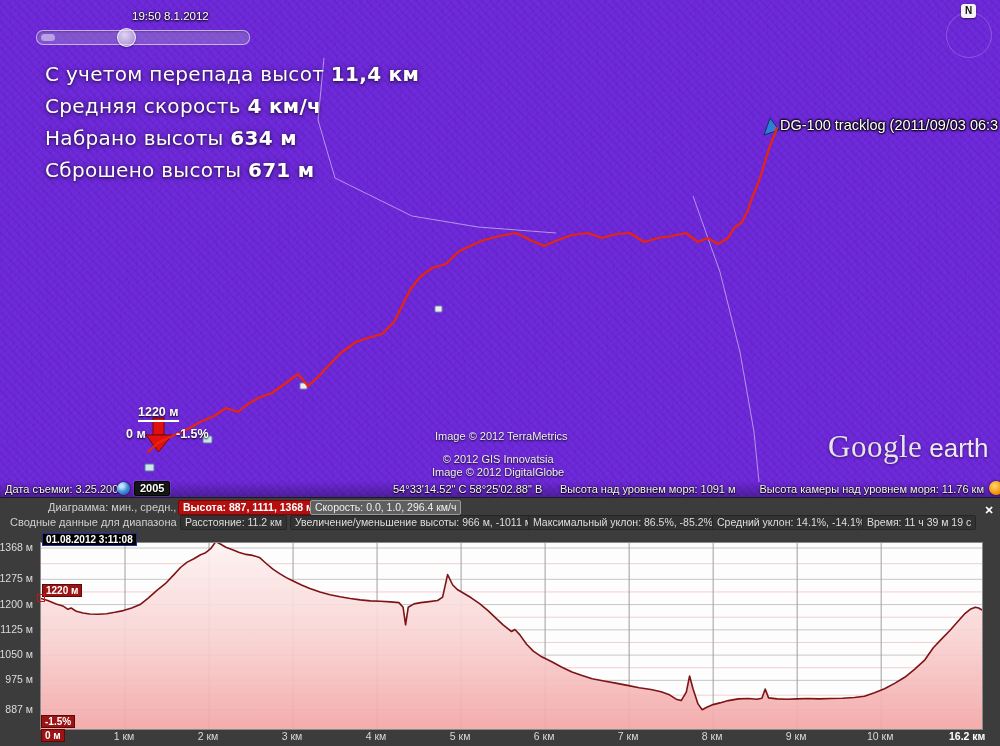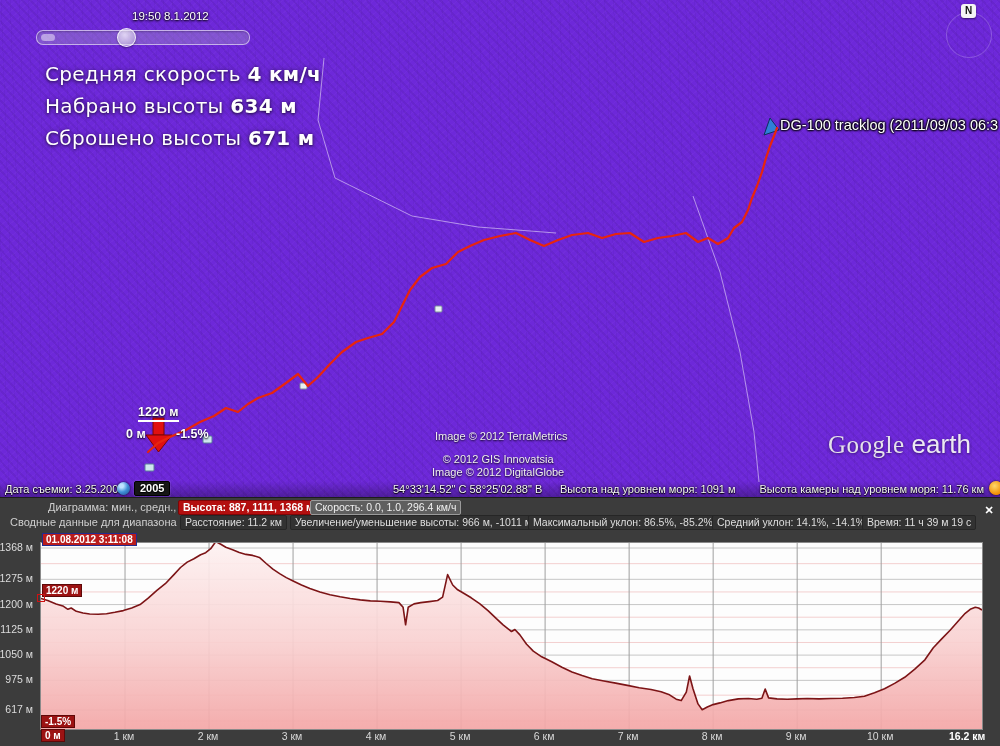--- a/index.html
+++ b/index.html
@@ -69,21 +69,21 @@
   .cur-elev{position:absolute;left:138px;top:405px;color:#fff;font-size:12.5px;font-weight:bold;
     text-shadow:0 1px 2px #000;border-bottom:2px solid #fff;padding-bottom:1px;}
   .cur-dist{position:absolute;left:126px;top:427px;color:#fff;font-size:12.5px;font-weight:bold;text-shadow:0 1px 2px #000;}
   .cur-slope{position:absolute;left:176px;top:427px;color:#fff;font-size:12.5px;font-weight:bold;text-shadow:0 1px 2px #000;}
 
   
   .attr1{position:absolute;left:435px;top:430px;font-size:11px;color:#eee;text-shadow:0 1px 2px #000;}
   .attr2{position:absolute;left:432px;top:453px;font-size:11px;color:#eee;text-shadow:0 1px 2px #000;
     text-align:center;line-height:13px;}
   .gelogo{position:absolute;left:828px;top:429px;color:#ececec;text-shadow:0 1px 3px rgba(0,0,0,.55);opacity:.95;}
-  .gelogo .g{font-family:"Liberation Serif",serif;font-size:25px;letter-spacing:.5px;}
+  .gelogo .g{font-family:"Liberation Serif",serif;font-size:31px;letter-spacing:.5px;}
   .gelogo .e{font-family:"Liberation Sans",sans-serif;font-size:26px;margin-left:7px;color:#f4f4f4;}
 
   
   .statusbar{position:absolute;left:0;top:481px;width:1000px;height:16px;font-size:11px;color:#f4f4f4;
     text-shadow:0 1px 1px #000,0 0 2px #000;background:linear-gradient(rgba(0,0,0,0),rgba(0,0,0,.28));}
   .sb-date{position:absolute;left:5px;top:2px;}
   .sb-globe{position:absolute;left:117px;top:1px;width:13px;height:13px;border-radius:50%;
     background:radial-gradient(circle at 35% 30%,#bfe3ff 15%,#3f8fd6 50%,#1c4f8c 100%);
     box-shadow:0 0 2px #000;}
   .sb-year{position:absolute;left:134px;top:0;background:#161616;border:1px solid #000;border-radius:2px;
@@ -102,21 +102,21 @@
   .hlabel{position:absolute;top:1px;color:#cfcfcf;}
   .badge{position:absolute;top:0;padding:0 4px;line-height:13px;border-radius:2px;font-size:10.5px;}
   .badge.red{background:#b30f0f;border:1px solid #7c0606;color:#fff;font-weight:bold;}
   .badge.gray{background:#5f5f5f;border:1px solid #9b9b9b;color:#f0f0f0;}
   .badge.dark{background:#323232;border:1px solid #262626;color:#dedede;}
   .close-x{position:absolute;right:5px;top:4px;width:12px;height:12px;color:#fff;font-size:11px;
     line-height:12px;text-align:center;font-weight:bold;cursor:default;}
 
   .plot{position:absolute;left:40px;top:44px;width:941px;height:186px;background:#fdfdfd;
     border:1px solid #8a8a8a;box-sizing:content-box;}
-  .ts-badge{position:absolute;left:42px;top:35px;background:#b91c1c;border:1px solid #222b8f;color:#fff;
+  .ts-badge{position:absolute;left:42px;top:35px;background:#000000;border:1px solid #222b8f;color:#fff;
     font-size:10px;font-weight:bold;line-height:11px;padding:0 3px;z-index:5;}
   .b1220{position:absolute;left:42px;top:86px;z-index:5;background:#9c1313;border:1px solid #5e0808;
     color:#fff;font-size:10px;font-weight:bold;line-height:11px;padding:0 3px;}
   .sq-marker{position:absolute;left:37px;top:96px;width:6px;height:6px;border:1.5px solid #cf1212;z-index:5;}
   .bslope{position:absolute;left:41px;top:217px;z-index:5;background:#9c1313;border:1px solid #5e0808;
     color:#fff;font-size:10px;font-weight:bold;line-height:11px;padding:0 3px;}
   .b0m{position:absolute;left:41px;top:231px;z-index:5;background:#9c1313;border:1px solid #5e0808;
     color:#fff;font-size:10px;font-weight:bold;line-height:11px;padding:0 3px;}
   .ytick{position:absolute;right:4px;font-size:10.5px;color:#dcdcdc;white-space:nowrap;}
   #y-axis{position:absolute;left:0;top:0;width:37px;height:249px;}
@@ -157,20 +157,21 @@
       <div class="slider-track">
         <div class="slider-range"></div>
         <div class="slider-handle"></div>
       </div>
     </div>
 
     <div class="compass-ring"></div>
     <div class="compass">N</div>
 
     <div class="stats">
+      <div><span>С учетом перепада высот </span><b>11,4 км</b></div>
       <div><span>Средняя скорость </span><b>4 км/ч</b></div>
       <div><span>Набрано высоты </span><b>634 м</b></div>
       <div><span>Сброшено высоты </span><b>671 м</b></div>
     </div>
 
     <div class="tracklog">DG-100 tracklog (2011/09/03 06:3</div>
 
     <div class="cur-elev">1220 м</div>
     <div class="cur-dist">0 м</div>
     <div class="cur-slope">-1.5%</div>
@@ -264,21 +265,21 @@
     <div class="bslope">-1.5%</div>
     <div class="b0m">0 м</div>
 
     <div id="y-axis">
         <div class="ytick" style="top: 43px; margin-left: 17px;">1368 м</div>
         <div class="ytick" style="top: 74.3222px;">1275 м</div>
         <div class="ytick" style="top: 99.5821px;">1200 м</div>
         <div class="ytick" style="top: 124.842px;">1125 м</div>
         <div class="ytick" style="top: 150.102px;">1050 м</div>
         <div class="ytick" style="top: 175.362px;">975 м</div>
-        <div class="ytick" style="top: 205px;">617 м</div>
+        <div class="ytick" style="top: 205px;">887 м</div>
       </div>
     <div id="x-axis">
         <div class="xtick" style="left: 124.018px;">1 км</div>
         <div class="xtick" style="left: 208.036px;">2 км</div>
         <div class="xtick" style="left: 292.054px;">3 км</div>
         <div class="xtick" style="left: 376.071px;">4 км</div>
         <div class="xtick" style="left: 460.089px;">5 км</div>
         <div class="xtick" style="left: 544.107px;">6 км</div>
         <div class="xtick" style="left: 628.125px;">7 км</div>
         <div class="xtick" style="left: 712.143px;">8 км</div>

